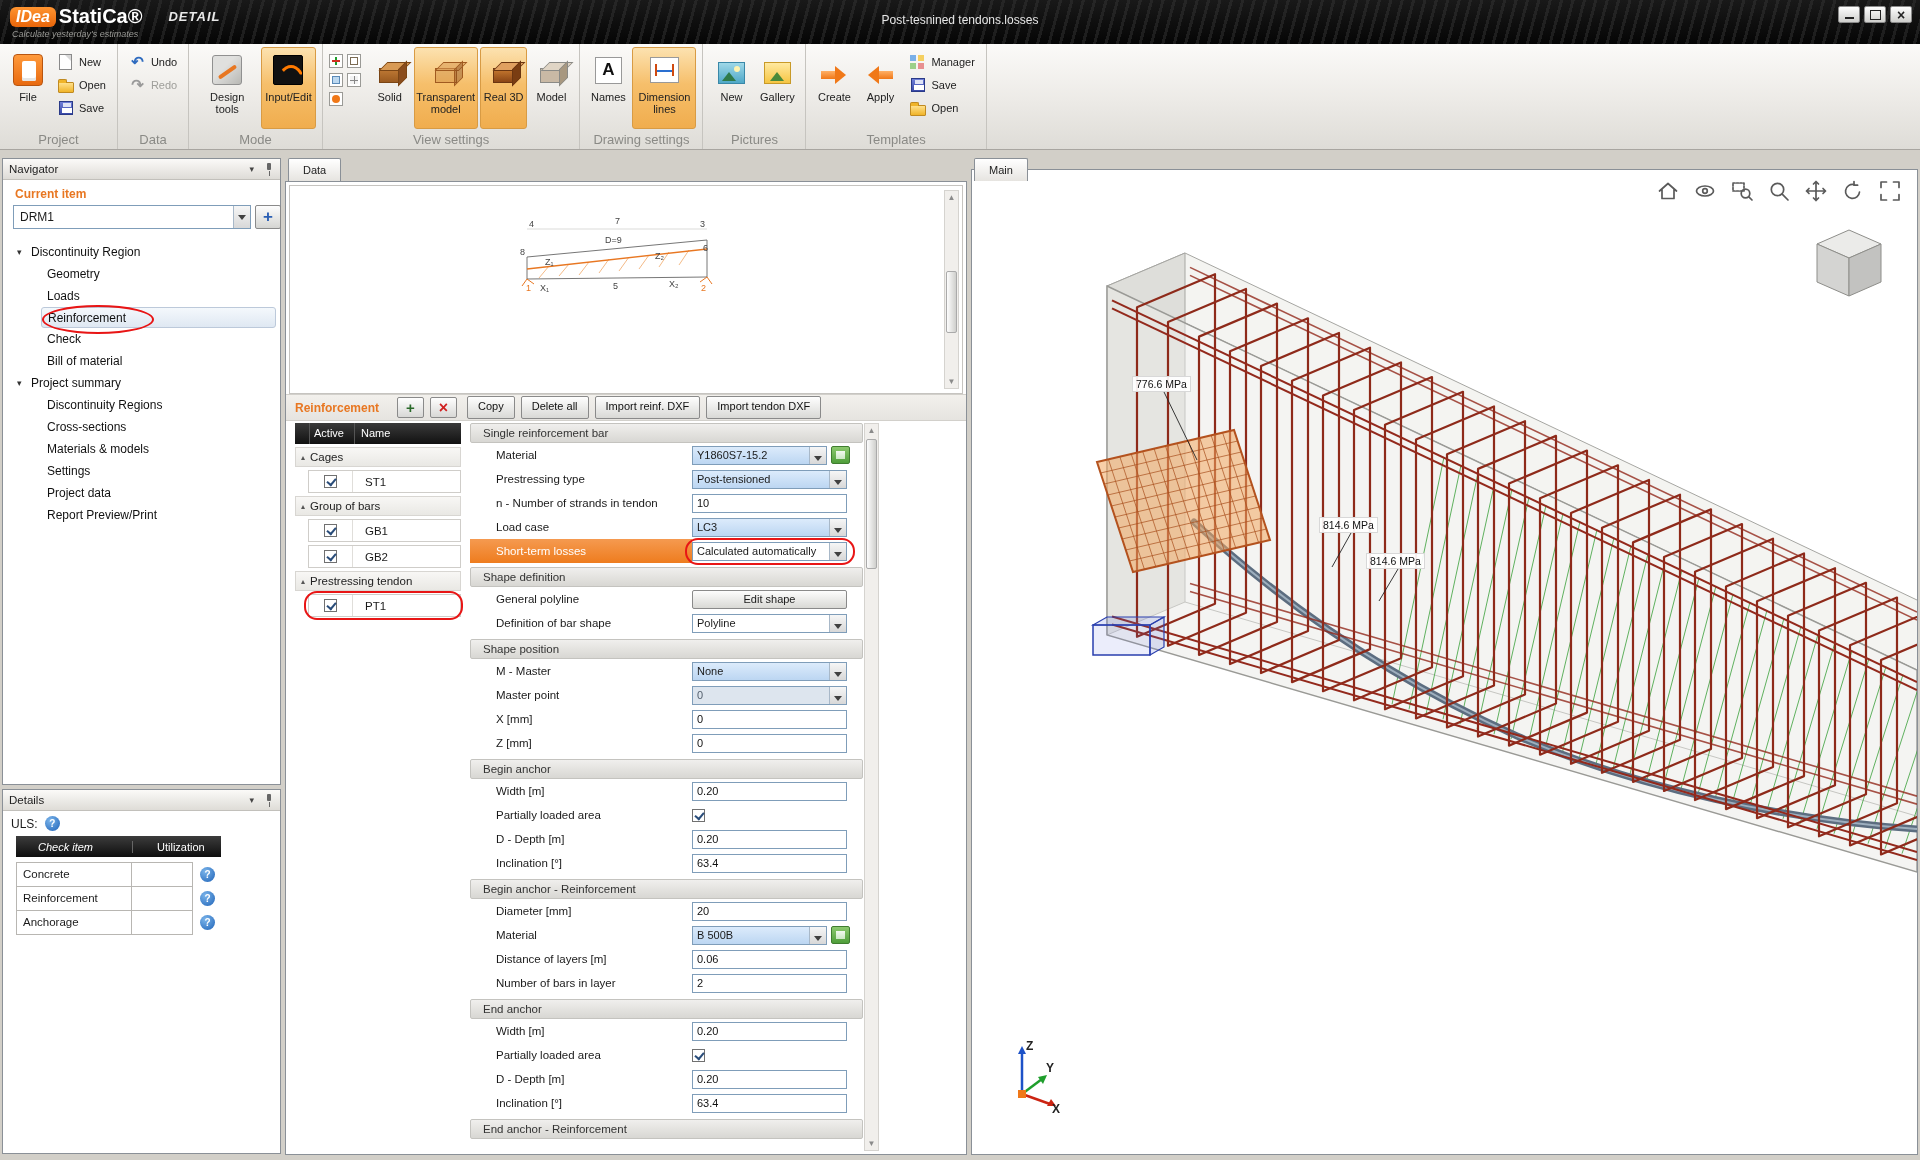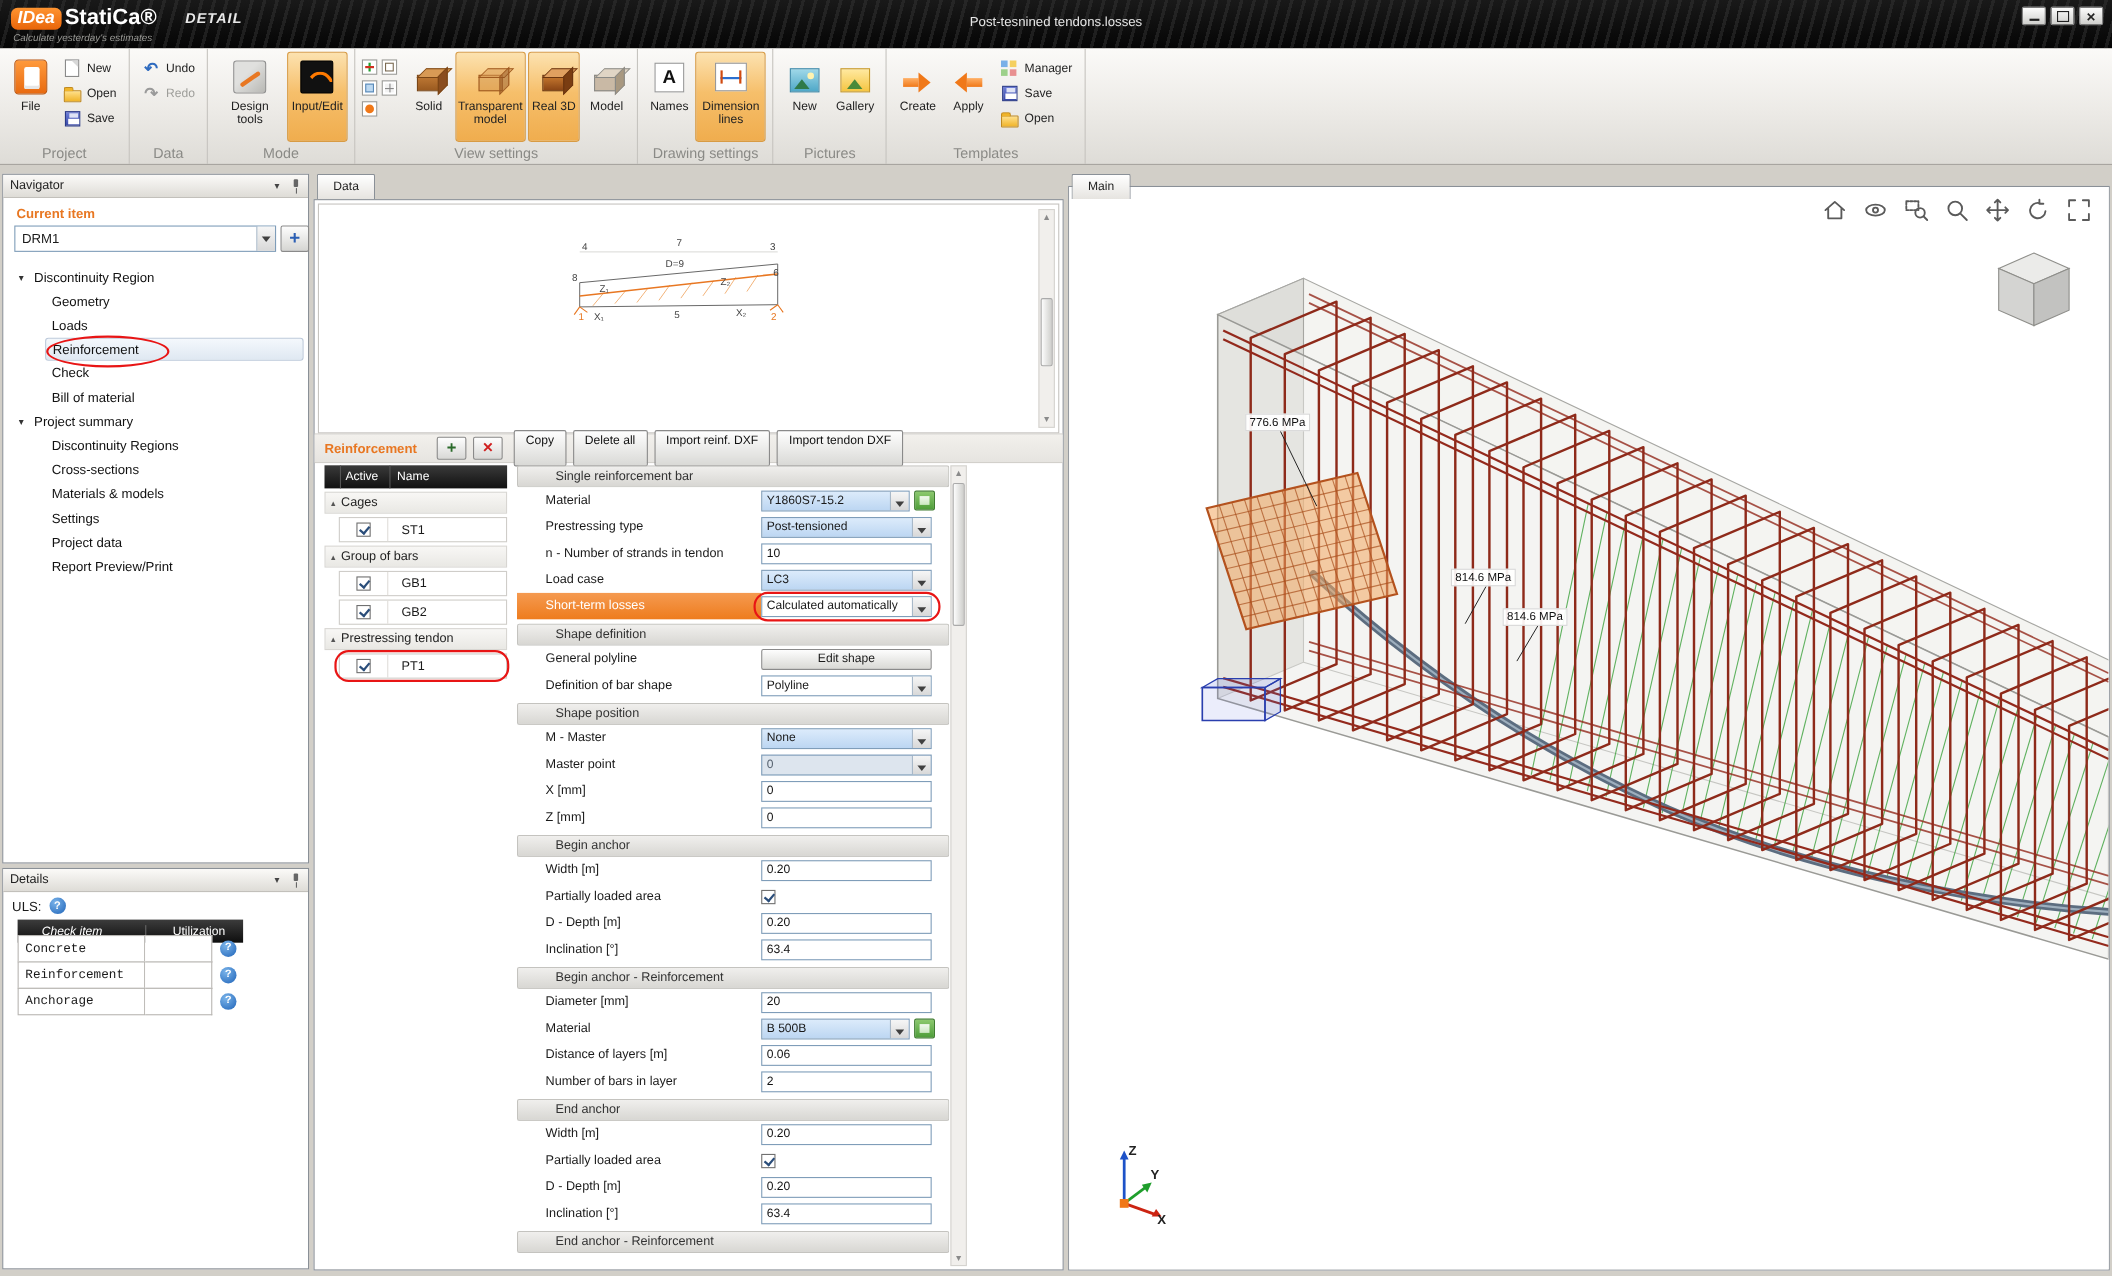--- a/index.html
+++ b/index.html
@@ -156,21 +156,21 @@
     border:2px solid #e81515; border-radius:50%; pointer-events:none; }
 
   
   .uls-row { position:absolute; left:8px; top:26px; display:flex; align-items:center; font-size:12px; }
   .q-icon { width:15px; height:15px; border-radius:50%; background:radial-gradient(circle at 35% 30%, #7ab4ea, #1f63b8);
     color:#fff; font-size:10px; font-weight:bold; text-align:center; line-height:15px; margin-left:7px; flex:none; }
   .q-icon::after { content:"?"; }
   .dt-head { position:absolute; left:13px; top:46px; width:205px; height:21px;
     background:linear-gradient(#3c3c3c,#0e0e0e); color:#fff; display:flex; align-items:center; font-size:11px; }
   .dh1 { width:116px; padding-left:22px;font-style:italic; } .dh2 { flex:1; border-left:1px solid #666; padding-left:24px; }
-  .dt-body { position:absolute; left:13px; top:61px; width:240px;font-family:Liberation Mono, monospace; }
+  .dt-body { position:absolute; left:13px; top:73px; width:240px; }
   .dt-row { display:flex; align-items:center; height:25px; margin-top:-1px; }
   .dt-c1 { width:116px; height:25px; border:1px solid #b8b6b2; background:#fff; font-size:11.5px;
     padding-left:6px; line-height:23px; }
   .dt-c2 { width:61px; height:25px; border:1px solid #b8b6b2; border-left:none; background:#fff; }
 
   
   .top-area { position:absolute; left:3px; top:3px; width:674px; height:209px; border:1px solid #c6c4c0; background:#fff; }
   .diagram-wrap { position:absolute; left:229px; top:27px; width:210px; height:84px; }
   .diagram-wrap svg { position:absolute; inset:0; }
   .diag-label { position:absolute; font-size:9px; color:#444; }
@@ -179,21 +179,21 @@
   .vs-arrow { position:absolute; left:0; right:0; height:13px; text-align:center; font-size:8px; color:#8a8a8a; line-height:13px; }
   .vs-thumb { position:absolute; left:1px; right:1px; background:linear-gradient(90deg,#fdfdfd,#cfcfcc);
     border:1px solid #aaa; border-radius:2px; }
   .mid-toolbar { position:absolute; left:0; top:212px; right:0; height:27px; background:linear-gradient(#f2f0ec,#e6e4e0);
     border-top:1px solid #d2d0cb; border-bottom:1px solid #d2d0cb; display:flex; align-items:center; gap:6px; padding-left:9px; }
   .rf-title { color:#e87722; font-weight:bold; font-size:12px; width:96px; }
   .tb-ico { width:27px; height:21px; border:1px solid #8a8a8a; border-radius:2px;
     background:linear-gradient(#fefefe,#d8d8d6); display:flex; align-items:center; justify-content:center; }
   .icon-plus-icon::before { content:"+"; font-weight:bold; font-size:15px; color:#2a6a2a; line-height:1; }
   .icon-x-icon::before { content:"×"; font-weight:bold; font-size:16px; color:#d02020; line-height:1; }
-  .tbtn { height:33px; padding:0 10px; font-size:11px; background:linear-gradient(#fefefe,#d9d9d6);
+  .tbtn { height:23px; padding:0 10px; font-size:11px; background:linear-gradient(#fefefe,#d9d9d6);
     border:1px solid #8a8a8a; border-radius:2px; line-height:19px; color:#111; white-space:nowrap; }
 
   .grid-wrap { position:absolute; left:9px; top:241px; width:166px; }
   .grid-head { display:flex; height:21px; background:linear-gradient(#3a3a3a,#111); color:#fff; font-size:11px; align-items:center; }
   .gh0 { width:14px; height:100%; }
   .gh1 { width:45px; border-left:1px solid #555; padding-left:4px; line-height:21px; height:100%; }
   .gh2 { flex:1; border-left:1px solid #555; padding-left:6px; line-height:21px; height:100%; }
   .grid-group { display:flex; align-items:center; height:20px; margin-top:3px; cursor:default;
     background:linear-gradient(#f8f7f5,#e9e8e4); border:1px solid #d8d6d2; font-size:11.5px; color:#222; }
   .g-arrow { width:14px; text-align:center; font-size:8px; color:#555; }
@@ -203,21 +203,21 @@
   .gi-c2 { padding-left:12px; }
   .grid-item.annotated::after { content:""; position:absolute; left:-5px; top:-4px; right:-3px; bottom:-4px;
     border:2px solid #e81515; border-radius:13px; pointer-events:none; }
 
   .cb { width:13px; height:13px; background:#fff; border:1px solid #707070; position:relative; display:inline-block; flex:none; }
   .cb.checked::after { content:""; position:absolute; left:2px; top:2px; width:7px; height:4px;
     border-left:2px solid #2a4d7a; border-bottom:2px solid #2a4d7a; transform:rotate(-50deg); }
 
   .props-wrap { position:absolute; left:184px; top:241px; width:393px; height:729px; overflow:hidden; }
   .psec { height:20px; margin-top:4px; background:linear-gradient(#f0efed,#d8d7d3); border:1px solid #c4c3bf;
-    border-radius:2px; line-height:18px; padding-left:34px; font-size:11.5px; color:#333; }
+    border-radius:2px; line-height:18px; padding-left:12px; font-size:11.5px; color:#333; }
   .psec:first-child { margin-top:0; }
   .prow { display:flex; align-items:center; height:24px; background:#fff; }
   .plabel { flex:1; padding-left:26px; font-size:11.5px; height:24px; line-height:24px; color:#1a1a1a; white-space:nowrap; }
   .prow.hl .plabel { background:linear-gradient(#f59a50,#ee7c1e); color:#fff; }
   .pcontrol { width:163px; margin-right:8px; display:flex; align-items:center; position:relative; flex:none; }
   .combo { position:relative; height:19px; border:1px solid #7f9db9; background:#fff; font-size:11px;
     line-height:17px; padding:0 18px 0 4px; width:155px; white-space:nowrap; overflow:hidden; }
   .combo.selbg { background:linear-gradient(#dcebfb,#bcd6f2); }
   .combo.disabled { background:#dde5ee; color:#55616e; }
   .combo.short { width:135px; margin-right:4px; }

